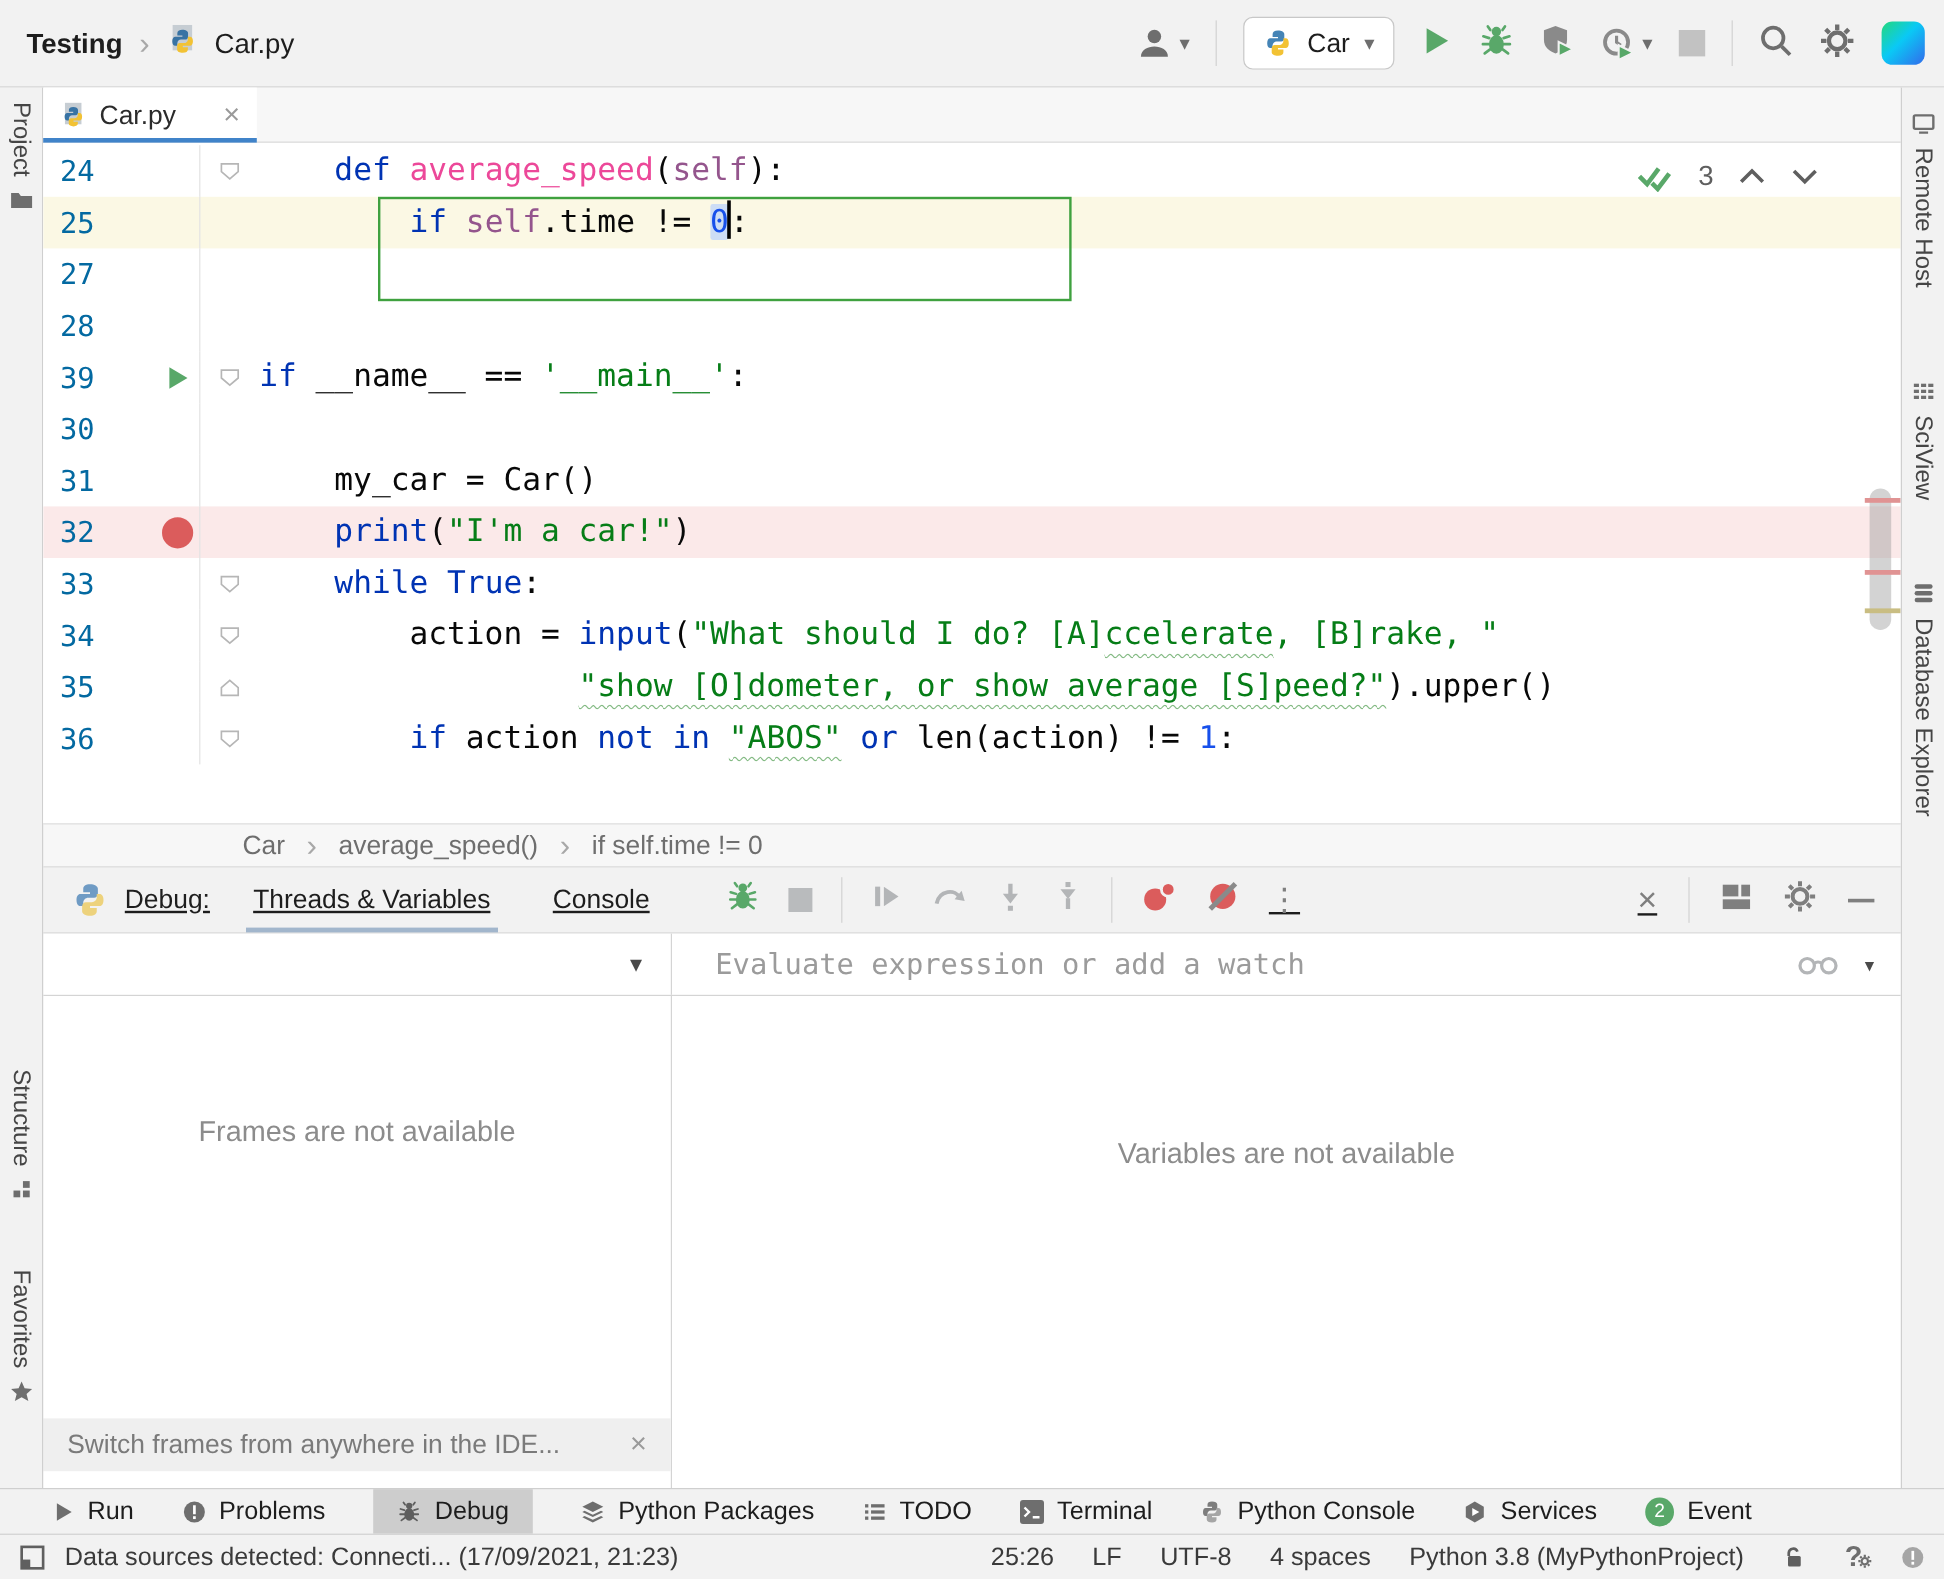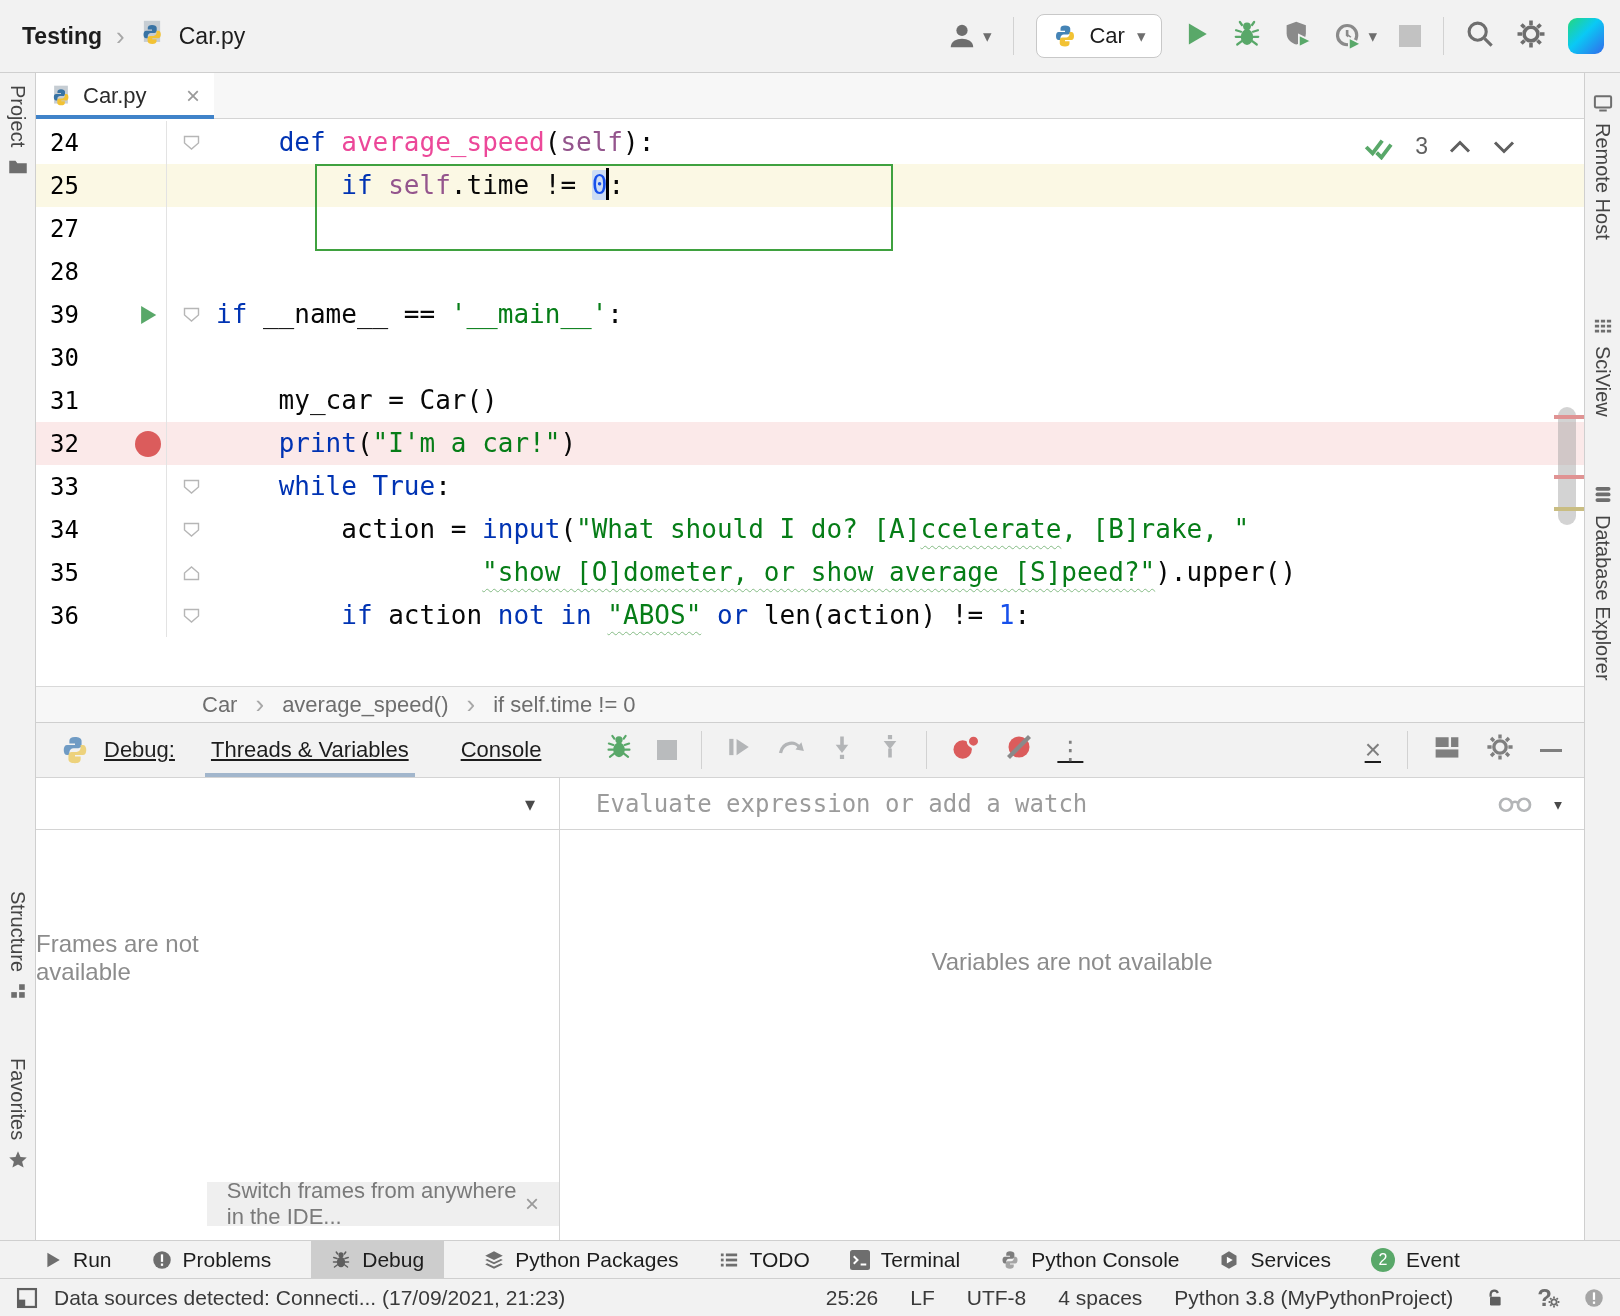--- a/index.html
+++ b/index.html
@@ -38,21 +38,21 @@
     gap:11px; padding:0 14px; font-size:22px; color:#2b2b2b; }
   .etab::after { content:''; position:absolute; left:0; right:0; bottom:-1px; height:4px; background:#4083c9; }
   .tab-close { color:#9a9a9a; font-size:24px; margin-left:auto; }
 
   
   .editor { flex:1; position:relative; background:#fff; overflow:hidden; }
   .lines { position:relative; padding-top:2px; }
   .crow { display:flex; align-items:center; height:43px; }
   .bg-yellow { background:#fbf8e4; }
   .bg-pink { background:#fbe9e9; }
-  .ln { flex:0 0 94px; padding-left:14px; font:24px "DejaVu Sans Mono",monospace; color:#000000; }
+  .ln { flex:0 0 94px; padding-left:14px; font:24px "DejaVu Sans Mono",monospace; color:#0369a1; }
   .gic { flex:0 0 36px; display:flex; justify-content:center; align-items:center; }
   .fold { flex:0 0 50px; align-self:stretch; border-left:1px solid #e3e3e3;
     display:flex; justify-content:center; align-items:center; }
   .cl { font:26px/43px "DejaVu Sans Mono",monospace; white-space:pre; color:#080808; }
   .c-p { color:#080808; } .c-k { color:#0033b3; } .c-b { color:#0033b3; }
   .c-f { color:#ec4899; } .c-s { color:#94558d; } .c-n { color:#1750eb; }
   .c-nsel { color:#1750eb; background:#cdddf5; border-radius:2px; }
   .c-str { color:#067d17; }
   .c-strw { color:#067d17; text-decoration:underline wavy #85bb85 1px; text-underline-offset:7px; }
   .caret { display:inline-block; width:3px; height:32px; background:#000; vertical-align:-6px; margin:0 -1px; }
@@ -84,21 +84,21 @@
 
   .eval-row { height:52px; display:flex; border-bottom:1px solid #d4d4d4; background:#fff; }
   .frames-sel { width:524px; border-right:1px solid #d4d4d4; display:flex; align-items:center;
     justify-content:flex-end; padding-right:24px; }
   .eval-box { flex:1; display:flex; align-items:center; padding:0 20px 0 36px;
     font:24px "DejaVu Sans Mono",monospace; color:#9b9b9b; }
   .eval-icons { margin-left:auto; display:flex; align-items:center; gap:20px; }
 
   .dbg-body { flex:1; display:flex; background:#fff; min-height:0; }
   .frames-pane { width:524px; border-right:1px solid #d4d4d4; display:flex;
-    flex-direction:row; align-items:flex-start; }
+    flex-direction:column; align-items:center; }
   .empty { color:#8c8c8c; font-size:24px; }
   .notice { margin-top:auto; margin-bottom:14px; height:44px; width:100%; background:#efefef;
     display:flex; align-items:center; padding:0 20px; color:#7a7a7a; font-size:22px; }
   .vars-pane { flex:1; display:flex; flex-direction:column; align-items:center; }
 
   
   .bbar { height:38px; background:#f2f2f2; border-top:1px solid #cfcfcf;
     display:flex; align-items:center; padding-left:44px; gap:40px; font-size:21px; color:#1d1d1d; }
   .bitem { display:flex; align-items:center; gap:11px; height:100%;text-align:right; }
   .bitem.active { background:#cdcdcd; padding:0 20px; }

